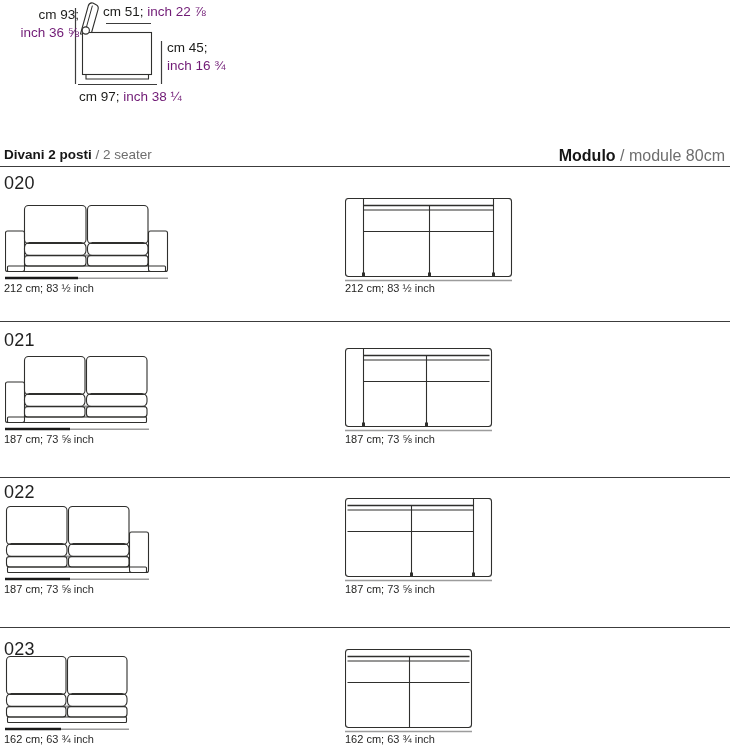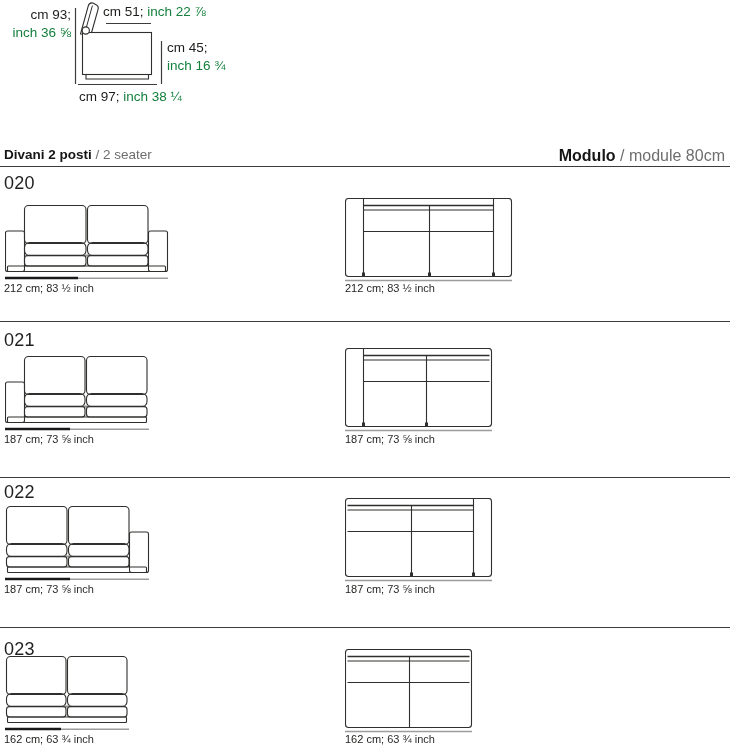--- a/index.html
+++ b/index.html
@@ -9,21 +9,21 @@
   .hdr-left{position:absolute;left:4px;top:147px;font-size:13.5px;white-space:nowrap;}
   .hdr-right{position:absolute;right:5px;top:147px;font-size:16px;white-space:nowrap;text-align:right;}
   .hdr-primary{font-weight:700;color:#161616;}
   .hdr-secondary{font-weight:400;color:#6e6e6e;}
   .section{position:absolute;left:0;width:730px;}
   .code{position:absolute;left:4px;font-size:18px;letter-spacing:.2px;color:#1f1f1f;text-align:center;}
   .dim{position:absolute;font-size:11px;white-space:nowrap;color:#1d1d1b;}
   .dim .inch{color:#2c2c2c;}
   .svgbox{position:absolute;}
   .sv-label{position:absolute;font-size:13.5px;line-height:17.5px;white-space:nowrap;color:#1d1d1b;}
-  .sv-label .muted2{color:#15803d;}
+  .sv-label .muted2{color:#701a75;}
   .ra{text-align:right;}
 </style>
 </head>
 <body>
 
 <div id="page">
 
   <div class="svgbox" style="left:0;top:0;width:236px;height:112px">
     <svg width="236" height="112" viewBox="0 0 236 112">
 
@@ -34,21 +34,21 @@
 
       <circle cx="85.8" cy="30.5" r="3.6" fill="#ffffff" stroke="#2f2f2d" stroke-width="1.1"></circle>
 
       <path d="M 86 74.5 L 86 79 L 148.5 79 L 148.5 74.5" fill="none" stroke="#2f2f2d" stroke-width="1.1"></path>
 
       <line x1="75.5" y1="8" x2="75.5" y2="84" stroke="#3c3c3c" stroke-width="1.2"></line>
       <line x1="106" y1="23.5" x2="151" y2="23.5" stroke="#3c3c3c" stroke-width="1.2"></line>
       <line x1="161.5" y1="41" x2="161.5" y2="84" stroke="#3c3c3c" stroke-width="1.2"></line>
       <line x1="78" y1="84.5" x2="157" y2="84.5" stroke="#3c3c3c" stroke-width="1.2"></line>
     </svg>
-    <div class="sv-label ra" style="left:0;top:6px;width:71px">
+    <div class="sv-label ra" style="left:8px;top:6px;width:71px">
       <span>cm 93;</span><br>
       <span class="muted2">inch 36 ⅝</span>
     </div>
     <div class="sv-label" style="left:103px;top:3px">
       <span>cm 51;</span><span class="muted2"> inch 22 ⅞</span>
     </div>
     <div class="sv-label" style="left:167px;top:39px">
       <span>cm 45;</span><br>
       <span class="muted2">inch 16 ¾</span>
     </div>

